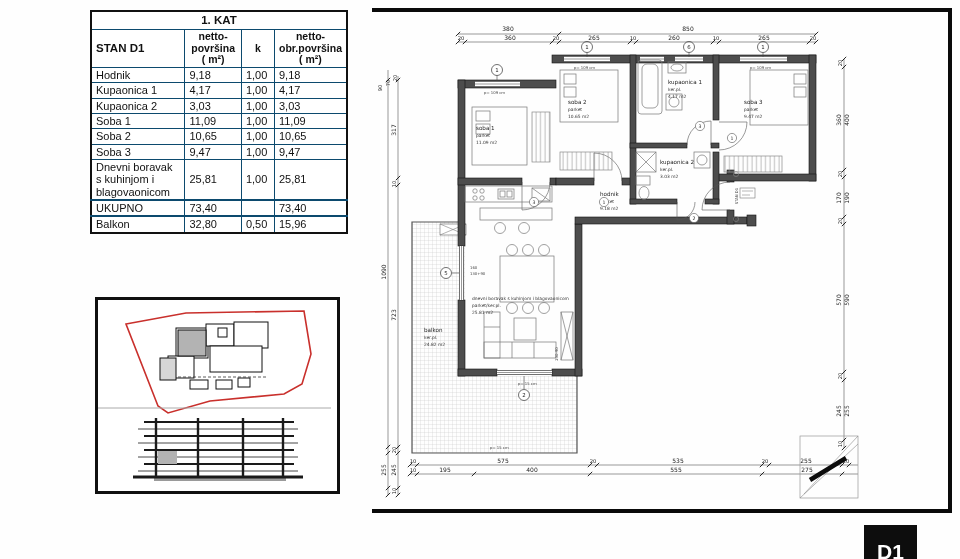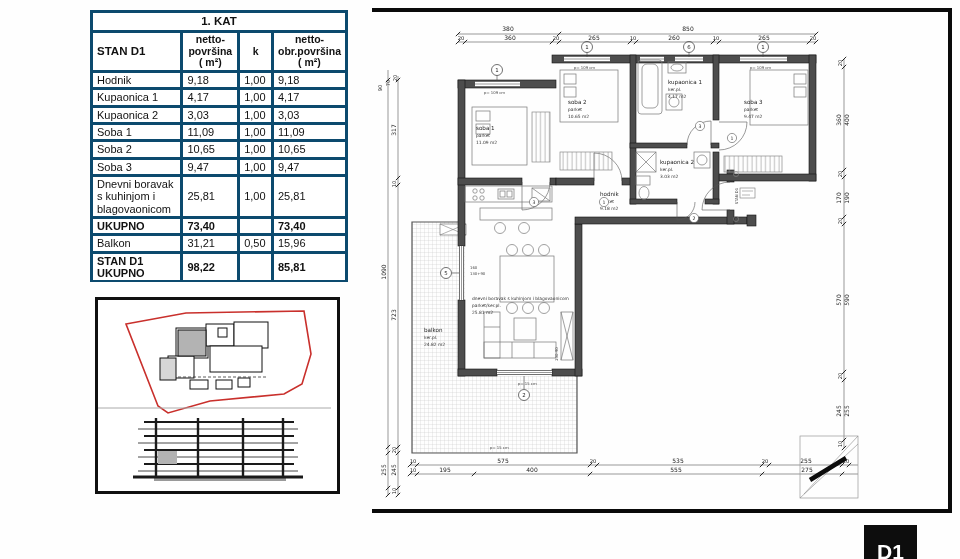--- a/index.html
+++ b/index.html
@@ -1,26 +1,26 @@
 <!DOCTYPE html>
 <html><head>
 <meta charset="utf-8">
 <style>
   html,body{margin:0;padding:0;background:#fff;}
   #canvas{position:relative;width:960px;height:559px;background:#fefefe;overflow:hidden;
           font-family:"Liberation Sans",sans-serif;color:#111;}
   
   #area-table{position:absolute;left:90px;top:10px;width:258px;border-collapse:collapse;
               font-size:11px;line-height:1.12;}
-  #area-table td{border:3px solid #0c4a6e;padding:1px 4px;vertical-align:middle;background:#fff;}
+  #area-table td{border:1px solid #0c4a6e;padding:1px 4px;vertical-align:middle;background:#fff;}
   #area-table .ttl{font-weight:bold;text-align:center;font-size:11.5px;padding:2px;}
   #area-table .hd{font-weight:bold;white-space:pre-line;text-align:center;font-size:10.5px;margin-left:40px;}
   #area-table .hd-name{font-weight:bold;text-align:left;font-size:11.5px;}
   #area-table .num{}
-  #area-table .b{font-weight:bold;}
+  #area-table .b{font-weight:normal;}
   #area-table tr.thick td{border-top-width:2px;border-bottom-width:2px;}
   #area-table{border:2px solid #111;}
   #area-table .w-name{width:108px;} #area-table .w-n{width:56px;}
   #area-table .w-k{width:30px;} #area-table .w-o{width:58px;}
   
   #site-panel{position:absolute;left:95px;top:297px;width:239px;height:191px;
               border:3px solid #101010;background:#fff;}
   
   #plan-frame{position:absolute;left:372px;top:8px;width:576px;height:497px;
               border-top:4px solid #0a0a0a;border-right:4px solid #0a0a0a;border-bottom:4px solid #0a0a0a;}
@@ -95,29 +95,23 @@
       <td class="num">25,81</td>
     </tr>
     <tr class="thick">
       <td class="b">UKUPNO</td>
       <td class="num b">73,40</td>
       <td></td>
       <td class="num b">73,40</td>
     </tr>
     <tr>
       <td>Balkon</td>
-      <td class="num">31,21</td>
+      <td class="num">32,80</td>
       <td class="num">0,50</td>
       <td class="num">15,96</td>
-    </tr>
-    <tr class="thick">
-      <td class="b">STAN D1 UKUPNO</td>
-      <td class="num b">98,22</td>
-      <td></td>
-      <td class="num b">85,81</td>
     </tr>
   </tbody>
     </table>
 
   <div id="site-panel">
     <svg width="233" height="185" viewBox="0 0 233 185">
 
       <polygon points="28,24 88,13 206,11 213,54 204,84 186,94 112,101 70,113 60,106" fill="none" stroke="#c9302c" stroke-width="1.6"></polygon>
 
       <g stroke="#111" stroke-width="1" fill="#fff">

